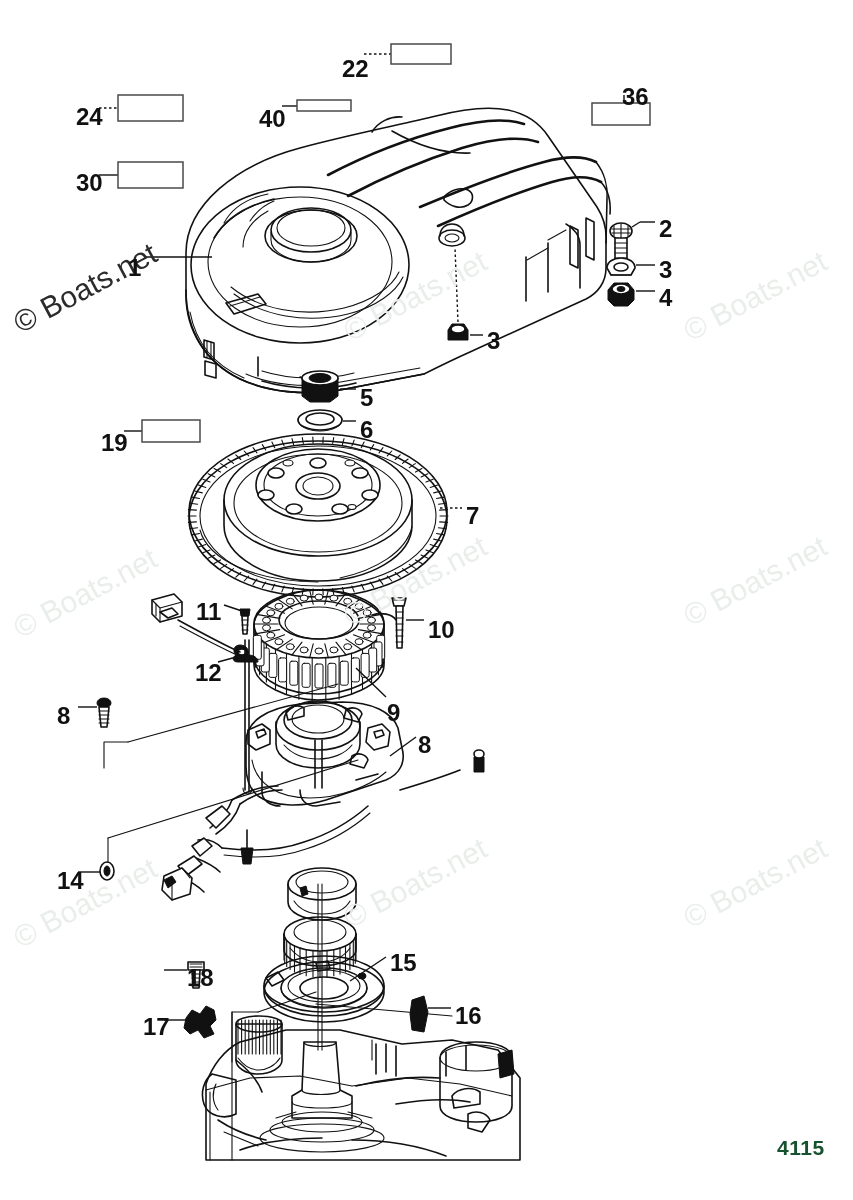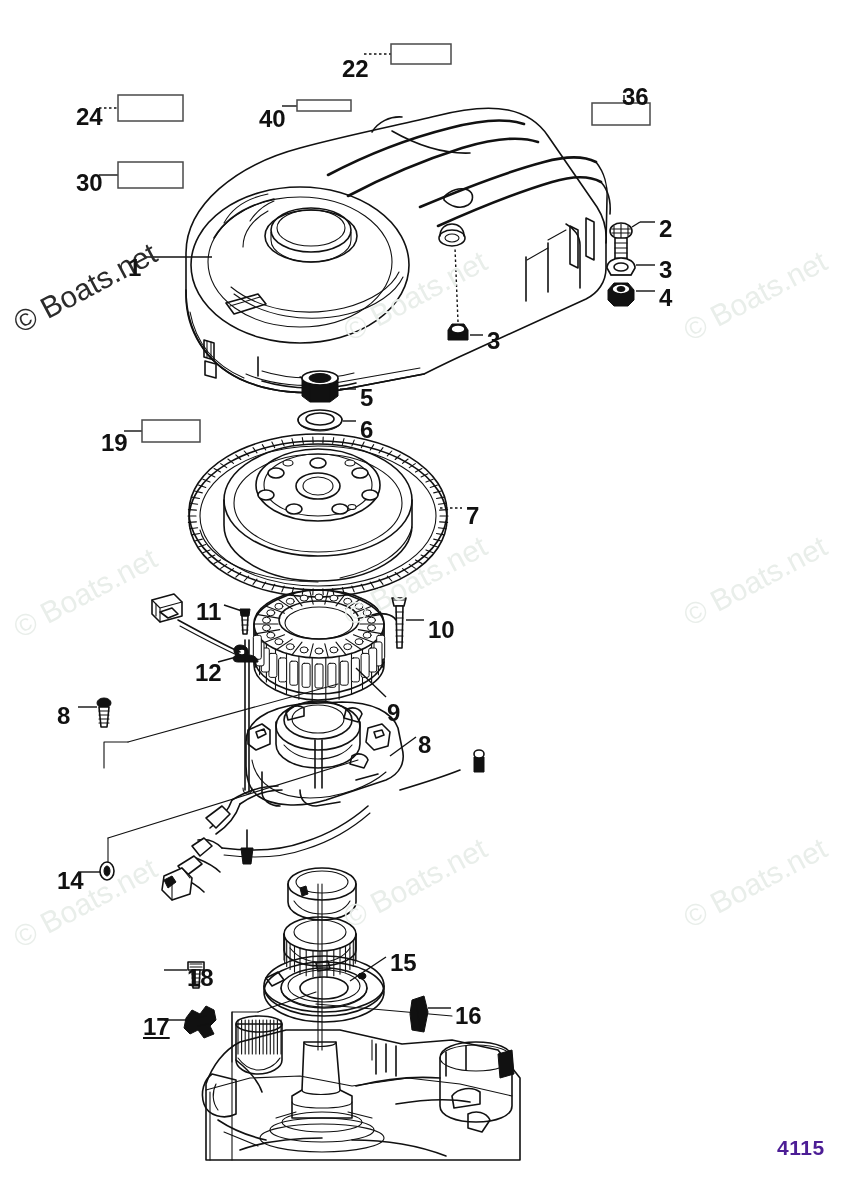--- a/index.html
+++ b/index.html
@@ -31,21 +31,21 @@
     font-size:24px;
     color:#111111;
     white-space:nowrap;
     line-height:1;
   }
   .figno{
     position:absolute;
     font-family:"Liberation Sans",sans-serif;
     font-weight:bold;
     font-size:21px;
-    color:#4c1d95;
+    color:#14532d;
     letter-spacing:0.5px;
   }
 </style>
 </head>
 <body>
 
 <div id="page">
 
   <svg id="diagram-svg" viewBox="0 0 853 1200">
     <defs>
@@ -721,21 +721,21 @@
       <div class="callout" style="left: 466px; top: 504px;">7</div>
       <div class="callout" style="left: 418px; top: 733px;">8</div>
       <div class="callout" style="left: 387px; top: 701px;">9</div>
       <div class="callout" style="left: 428px; top: 618px;">10</div>
       <div class="callout" style="left: 196px; top: 600px;">11</div>
       <div class="callout" style="left: 195px; top: 661px; text-align: right;">12</div>
       <div class="callout" style="left: 57px; top: 704px;">8</div>
       <div class="callout" style="left: 57px; top: 869px;">14</div>
       <div class="callout" style="left: 390px; top: 951px;">15</div>
       <div class="callout" style="left: 455px; top: 1004px;">16</div>
-      <div class="callout" style="left: 143px; top: 1015px; text-decoration: underline;">17</div>
+      <div class="callout" style="left: 143px; top: 1015px;">17</div>
       <div class="callout" style="left: 143px; top: 966px; margin-left: 44px;">18</div>
       <div class="callout" style="left: 101px; top: 431px;">19</div>
       <div class="callout" style="left: 76px; top: 171px;">30</div>
       <div class="callout" style="left: 76px; top: 105px;">24</div>
       <div class="callout" style="left: 342px; top: 57px;">22</div>
       <div class="callout" style="left: 622px; top: 85px;">36</div>
       <div class="callout" style="left: 259px; top: 107px;">40</div>
     </div>
 
   <div class="figno" style="left:777px;top:1136px;">4115</div>

